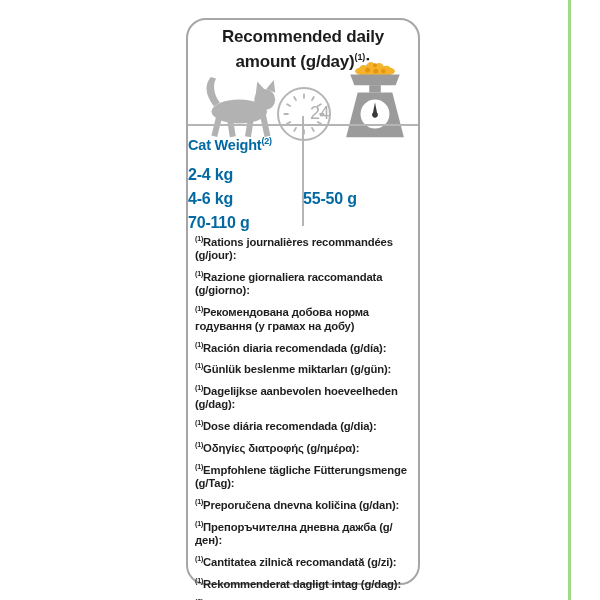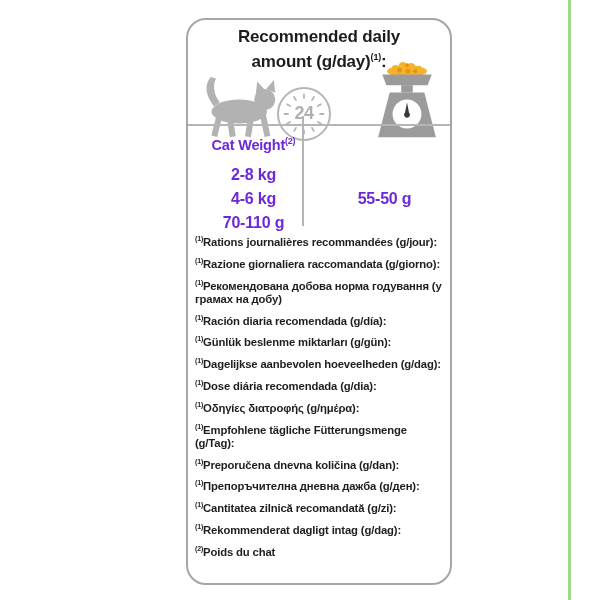--- a/index.html
+++ b/index.html
@@ -6,51 +6,51 @@
   body{
     width:600px;height:600px;position:relative;background:#ffffff;
     font-family:"Liberation Sans","DejaVu Sans",sans-serif;
     -webkit-font-smoothing:antialiased;
   }
   .green-line{
     position:absolute;left:568px;top:0;width:3px;height:600px;
     background:#9ddb85;
   }
   .card{
-    position:absolute;left:186px;top:18px;width:266px;height:567px;
+    position:absolute;left:186px;top:18px;width:234px;height:567px;
     box-sizing:border-box;border:2.5px solid #a6a6a6;border-radius:20px;
     background:#ffffff;
   }
   .title{
     position:absolute;top:7px;left:0;right:0;text-align:center;
     font-size:17px;font-weight:bold;color:#1c1c1c;line-height:20px;
     letter-spacing:-0.2px;
   }
   .title sup,.th sup{font-size:9px;font-weight:bold;}
   
   .icons{position:absolute;top:38px;left:0;right:0;height:68px;}
   .cat-icon{position:absolute;left:6px;top:16px;width:86px;height:66px;}
   .clock{
     position:absolute;left:89px;top:29px;width:54px;height:54px;
     border:2px solid #b5b5b5;border-radius:50%;box-sizing:border-box;
   }
   .clock .ticks{position:absolute;left:0;top:0;width:100%;height:100%;}
   .clock .label{
     position:absolute;left:0;right:0;top:50%;transform:translateY(-52%);
-    text-align:center;font-size:18px;font-weight:bold;color:#b0b0b0;
+    text-align:right;font-size:18px;font-weight:normal;color:#b0b0b0;
     letter-spacing:-0.5px;
   }
   .scale-icon{position:absolute;right:10px;top:2px;width:66px;height:80px;}
   
   .hdivider{position:absolute;left:0;right:0;top:104px;height:2px;background:#b5b5b5;}
   .vdivider{position:absolute;left:114px;top:96px;width:2px;height:110px;background:#b5b5b5;}
   
   .table{position:absolute;top:112px;left:0;right:0;}
   .trow{display:flex;}
-  .tcell{width:50%;text-align:center;color:#6d28d9;}
+  .tcell{width:50%;color:#0369a1;}
   .th{font-size:14.5px;font-weight:bold;padding:4px 0 10px 0;letter-spacing:-0.2px;}
   .td{font-size:16px;font-weight:bold;padding:3px 0;letter-spacing:-0.2px;}
   
   .footnotes{position:absolute;top:212px;left:7px;right:6px;}
   .fn{
     font-size:11.3px;font-weight:bold;color:#1e1e1e;line-height:13.4px;
     margin-bottom:4.6px;letter-spacing:-0.15px;
   }
   .fn sup{font-size:7px;font-weight:bold;}
 </style>
@@ -125,21 +125,21 @@
     </div>
 
     <div class="hdivider"></div>
     <div class="vdivider"></div>
 
     <div class="table">
       <div class="trow">
         <div class="tcell th"><span>Cat Weight</span><sup>(2)</sup></div>
       </div>
       <div class="trow">
-        <div class="tcell td">2-8 kg</div>
+        <div class="tcell td">2-4 kg</div>
       </div>
       <div class="trow">
         <div class="tcell td">4-6 kg</div>
         <div class="tcell td">55-50 g</div>
       </div>
       <div class="trow">
         <div class="tcell td">70-110 g</div>
       </div>
     </div>
 

